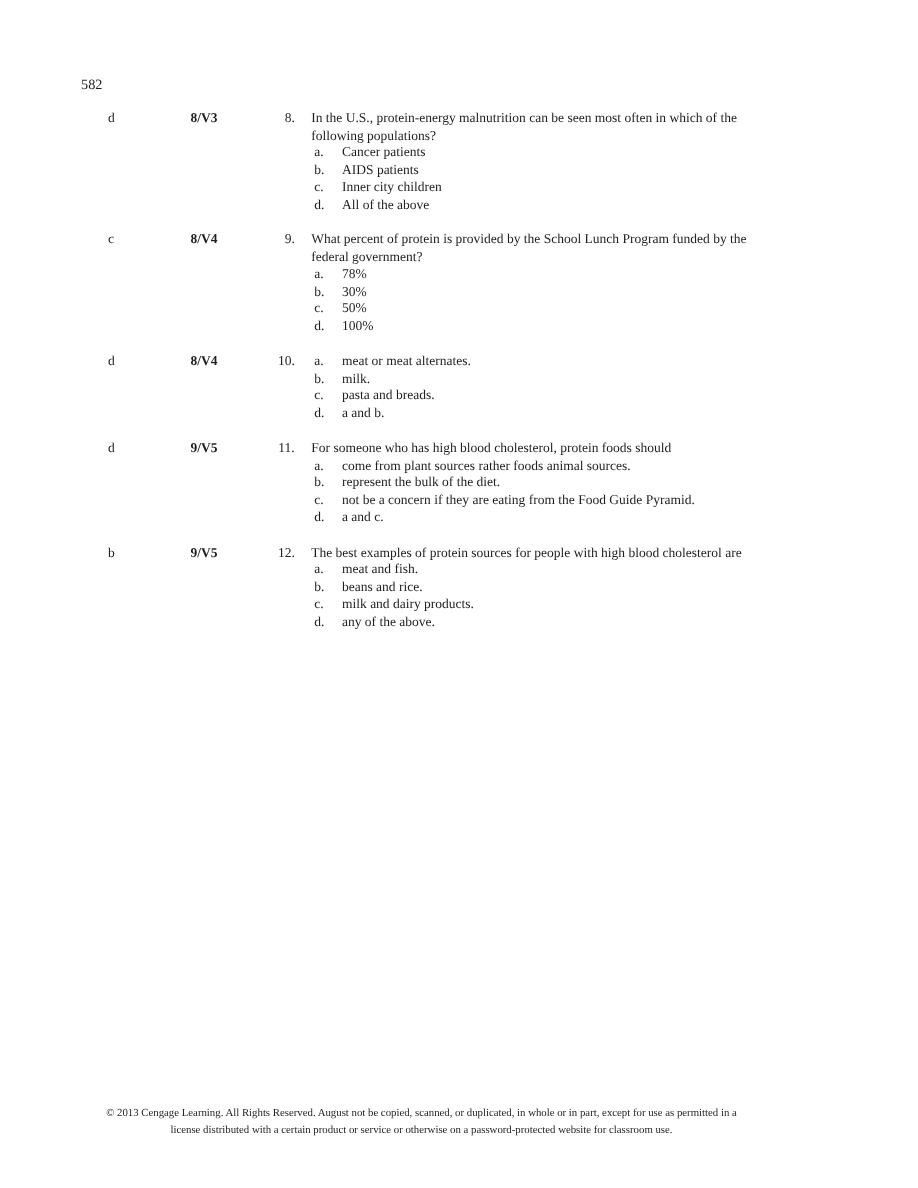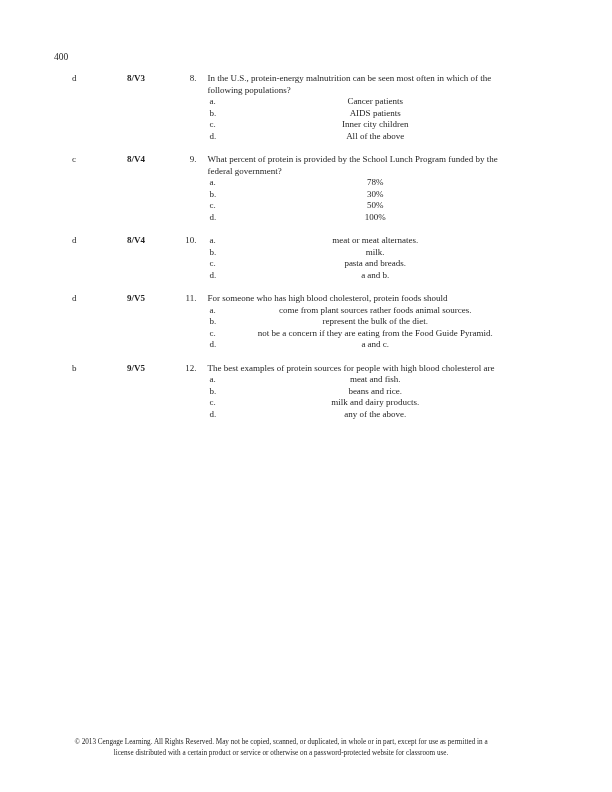--- a/index.html
+++ b/index.html
@@ -29,21 +29,21 @@
     font-size:9px;line-height:11.5px;
   }
   .ans{width:55px;flex:0 0 auto;}
   .ref{width:52px;flex:0 0 auto;font-weight:bold;}
   .qnum{width:17.5px;flex:0 0 auto;text-align:right;}
   .qbody{margin-left:11px;width:315px;flex:0 0 auto;}
   .qtext{width:315px;}
   .opts{margin-left:2px;}
   .opt{display:flex;align-items:flex-start;}
   .olet{width:18.5px;flex:0 0 auto;}
-  .otxt{flex:1;text-align:center;}
+  .otxt{flex:1;}
   .footer{
     position:absolute;left:56px;top:737px;width:450px;
     text-align:center;
     font-size:7.2px;line-height:11px;
     color:var(--text-color,#1f1f1f);
   }
   .logo{
     position:absolute;left:490px;top:746px;
     width:88px;height:25px;
     background:var(--logo-bg,#16151f);
@@ -60,21 +60,21 @@
     letter-spacing:.1px;
     white-space:nowrap;
   }
   .brand .xy{color:var(--logo-accent,#9b8cf5);}
 </style>
 </head>
 <body>
 
 <div class="page">
 
-  <div class="page-number">400</div>
+  <div class="page-number">582</div>
 
   <main class="content">
 
     <section class="qrow">
       <span class="ans">d</span>
       <span class="ref">8/V3</span>
       <span class="qnum">8.</span>
       <div class="qbody">
         <div class="qtext">In the U.S., protein-energy malnutrition can be seen most often in which of the following populations?</div>
         <div class="opts">
@@ -201,18 +201,18 @@
             <span class="olet">d.</span>
             <span class="otxt">any of the above.</span>
           </div>
         </div>
       </div>
     </section>
 
   </main>
 
   <footer class="footer">
-    <div>© 2013 Cengage Learning. All Rights Reserved. May not be copied, scanned, or duplicated, in whole or in part, except for use as permitted in a</div>
+    <div>© 2013 Cengage Learning. All Rights Reserved. August not be copied, scanned, or duplicated, in whole or in part, except for use as permitted in a</div>
     <div>license distributed with a certain product or service or otherwise on a password-protected website for classroom use.</div>
   </footer>
 
 
 </div>
 
 </body></html>

